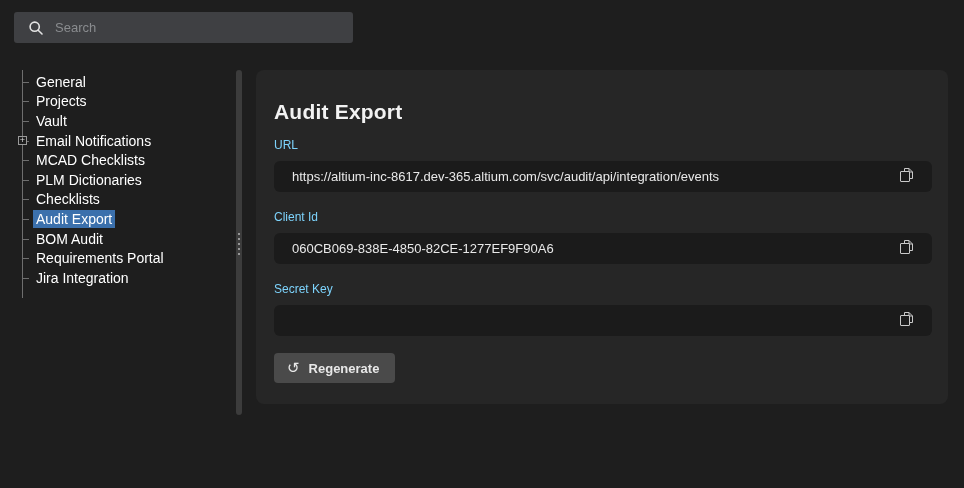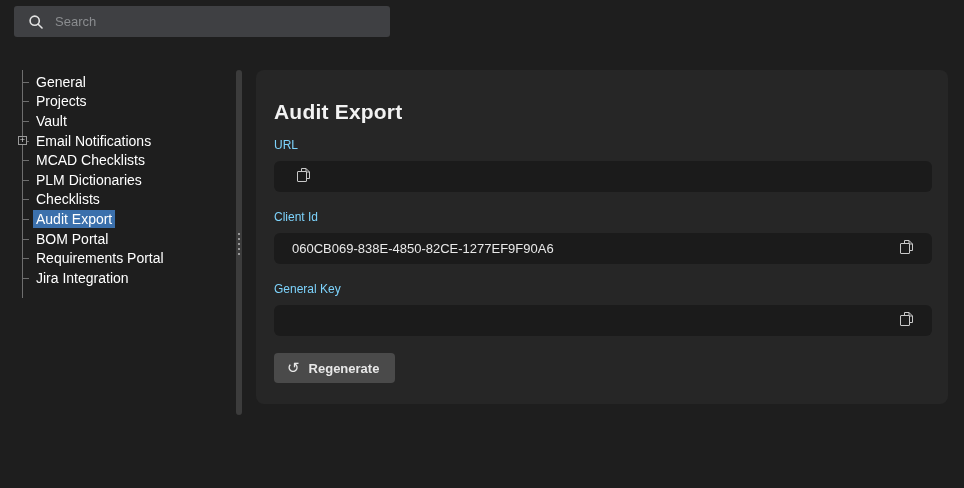--- a/index.html
+++ b/index.html
@@ -7,22 +7,22 @@
     width:964px;height:488px;
     background:#1e1e1e;
     font-family:"Liberation Sans", sans-serif;
     overflow:hidden;
     position:relative;
     -webkit-font-smoothing:antialiased;
   }
 
   
   .search-bar{
-    position:absolute;left:14px;top:6px;
-    width:376px;height:31px;
+    position:absolute;left:14px;top:12px;
+    width:339px;height:31px;
     background:#3f4043;border-radius:3px;
     display:flex;align-items:center;
     padding:0 10px;box-sizing:border-box;
   }
   .search-bar .mag{display:flex;align-items:center;margin:0 9px 0 4px;}
   .search-bar input{
     flex:1;background:transparent;border:none;outline:none;
     color:#e8e8e8;font-size:13px;font-family:"Liberation Sans",sans-serif;
   }
   .search-bar input::placeholder{color:#8a8c8f;}
@@ -144,21 +144,21 @@
   <div class="tree-item">
       <span class="lbl">PLM Dictionaries</span>
     </div>
   <div class="tree-item">
       <span class="lbl">Checklists</span>
     </div>
   <div class="tree-item selected">
       <span class="lbl">Audit Export</span>
     </div>
   <div class="tree-item">
-      <span class="lbl">BOM Portal</span>
+      <span class="lbl">BOM Audit</span>
     </div>
   <div class="tree-item">
       <span class="lbl">Requirements Portal</span>
     </div>
   <div class="tree-item">
       <span class="lbl">Jira Integration</span>
     </div>
 </nav>
 
 <div class="splitter">
@@ -169,20 +169,21 @@
       <i></i>
       <i></i>
   </span>
 </div>
 
 <section class="panel">
   <h1>Audit Export</h1>
 
   <div class="field-label">URL</div>
   <div class="field-row">
+    <input type="text" readonly="" value="https://altium-inc-8617.dev-365.altium.com/svc/audit/api/integration/events" style="">
     <button class="copy-btn">
       <span>
         <svg width="15" height="16" viewBox="0 0 15 16">
           <path d="M5.5 4.5 V1.5 H10 L13.5 5 V11.5 H10.5" fill="none" stroke="#c9c9c9" stroke-width="1"></path>
           <path d="M10 1.5 V5 H13.5" fill="none" stroke="#c9c9c9" stroke-width="1"></path>
           <rect x="1.5" y="4.5" width="9" height="10" rx="0.5" fill="#1b1b1b" stroke="#c9c9c9" stroke-width="1"></rect>
         </svg>
       </span>
     </button>
   </div>
@@ -194,21 +195,21 @@
       <span>
         <svg width="15" height="16" viewBox="0 0 15 16">
           <path d="M5.5 4.5 V1.5 H10 L13.5 5 V11.5 H10.5" fill="none" stroke="#c9c9c9" stroke-width="1"></path>
           <path d="M10 1.5 V5 H13.5" fill="none" stroke="#c9c9c9" stroke-width="1"></path>
           <rect x="1.5" y="4.5" width="9" height="10" rx="0.5" fill="#1b1b1b" stroke="#c9c9c9" stroke-width="1"></rect>
         </svg>
       </span>
     </button>
   </div>
 
-  <div class="field-label">General Key</div>
+  <div class="field-label">Secret Key</div>
   <div class="field-row">
     <input type="text" readonly="" value="" style="">
     <button class="copy-btn">
       <span>
         <svg width="15" height="16" viewBox="0 0 15 16">
           <path d="M5.5 4.5 V1.5 H10 L13.5 5 V11.5 H10.5" fill="none" stroke="#c9c9c9" stroke-width="1"></path>
           <path d="M10 1.5 V5 H13.5" fill="none" stroke="#c9c9c9" stroke-width="1"></path>
           <rect x="1.5" y="4.5" width="9" height="10" rx="0.5" fill="#1b1b1b" stroke="#c9c9c9" stroke-width="1"></rect>
         </svg>
       </span>

